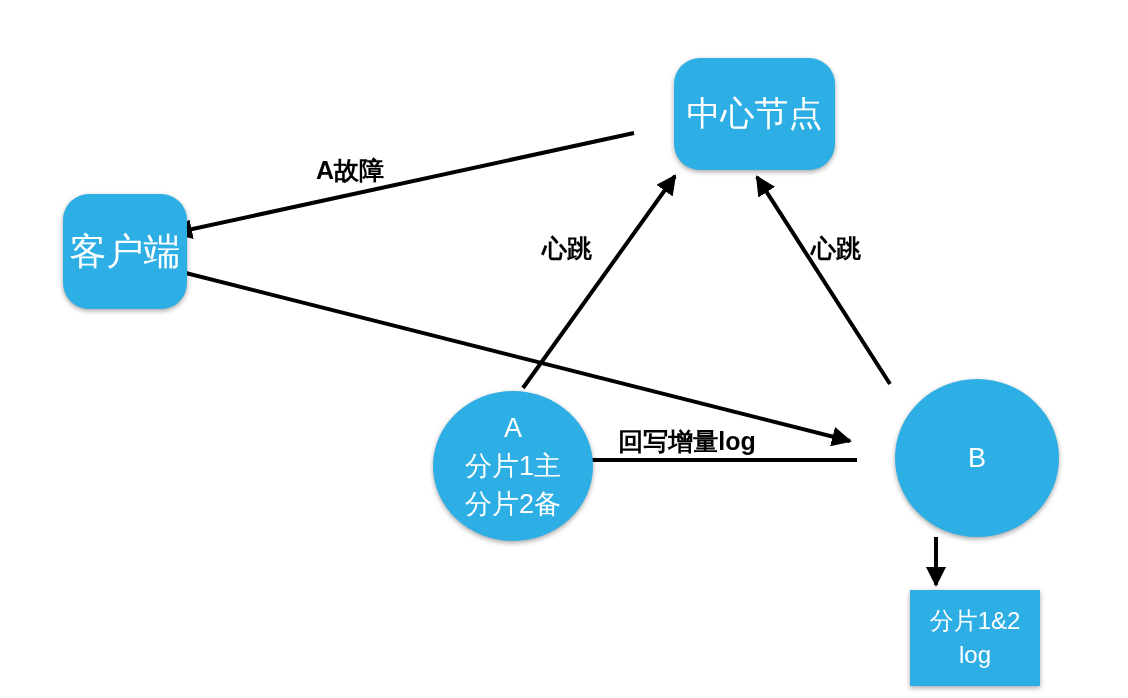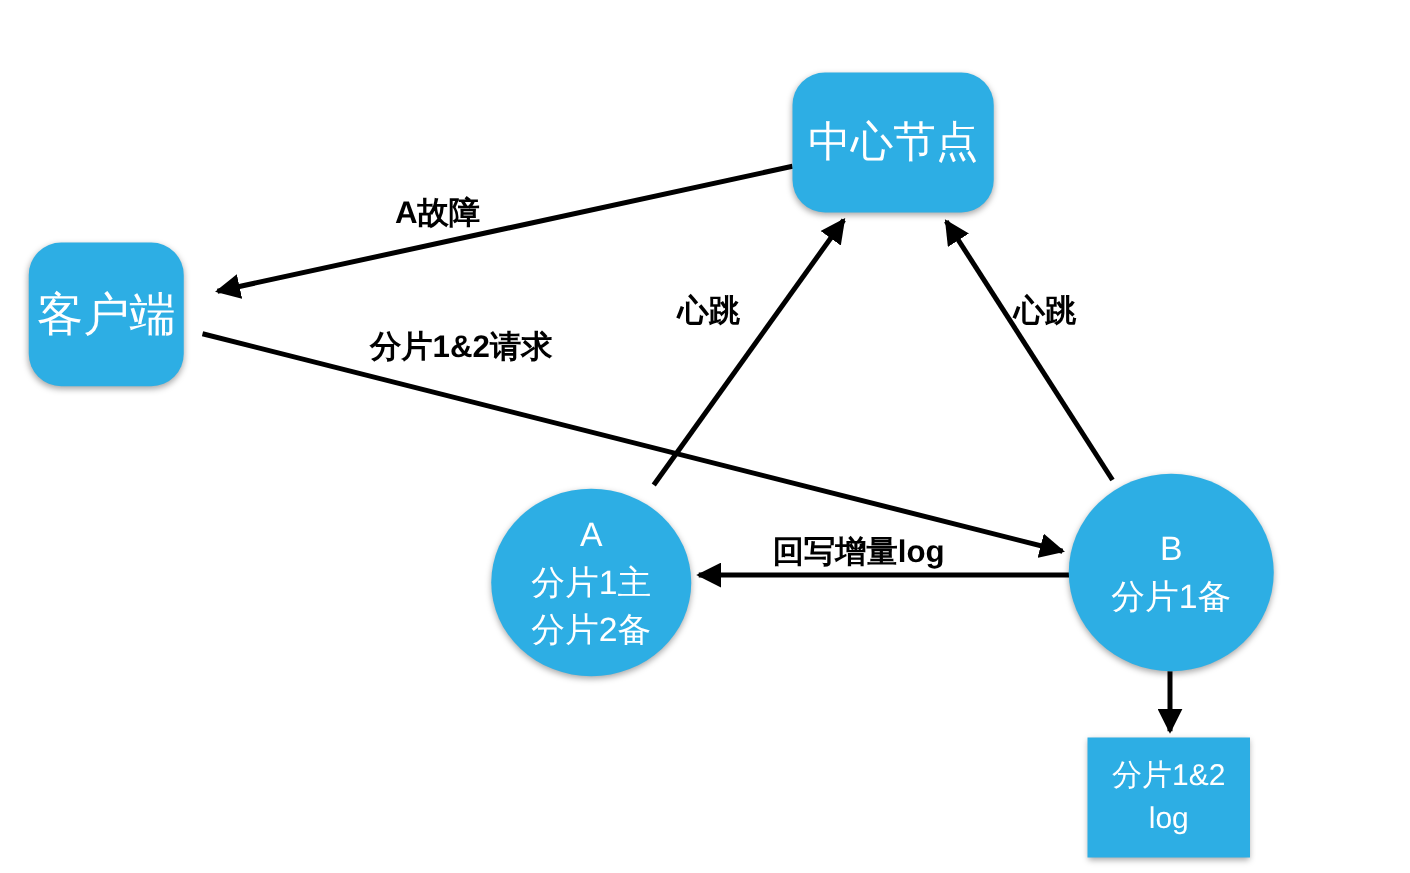--- a/index.html
+++ b/index.html
@@ -37,20 +37,21 @@
   .node {
     position: absolute;
     background: var(--node-fill);
     color: var(--node-text);
     display: flex;
     flex-direction: column;
     align-items: center;
     justify-content: center;
     text-align: center;
     box-shadow: 0 2px 5px rgba(0,0,0,0.35);
+    margin-left: 40px;
   }
   .node.rounded { border-radius: 26px; }
   .node.circle { border-radius: 50%; }
   .node.rect { border-radius: 0; }
 
   .node-central { left: 634px; top: 58px; width: 161px; height: 112px; font-size: 34px; }
   .node-client  { left: 23px;  top: 194px; width: 124px; height: 115px; font-size: 37px; }
   .node-a { left: 393px; top: 391px; width: 160px; height: 150px; font-size: 27px; line-height: 38px; }
   .node-b { left: 855px; top: 379px; width: 164px; height: 158px; font-size: 27px; line-height: 38px; }
   .node-log { left: 870px; top: 590px; width: 130px; height: 96px; font-size: 24px; line-height: 34px; }
@@ -97,27 +98,25 @@
   </div>
 
   <div class="node circle node-a">
     <span>A</span>
     <span>分片1主</span>
     <span>分片2备</span>
   </div>
 
   <div class="node circle node-b">
     <span>B</span>
-    <span>分片1备</span>
   </div>
 
   <div class="node rect node-log">
     <span>分片1&amp;2</span>
     <span>log</span>
   </div>
 
   <div class="edge-label lbl-a-failure">A故障</div>
-  <div class="edge-label lbl-request">分片1&amp;2请求</div>
   <div class="edge-label lbl-heartbeat-a">心跳</div>
   <div class="edge-label lbl-heartbeat-b">心跳</div>
   <div class="edge-label lbl-writeback">回写增量log</div>
 
 </div>
 
 </body></html>

